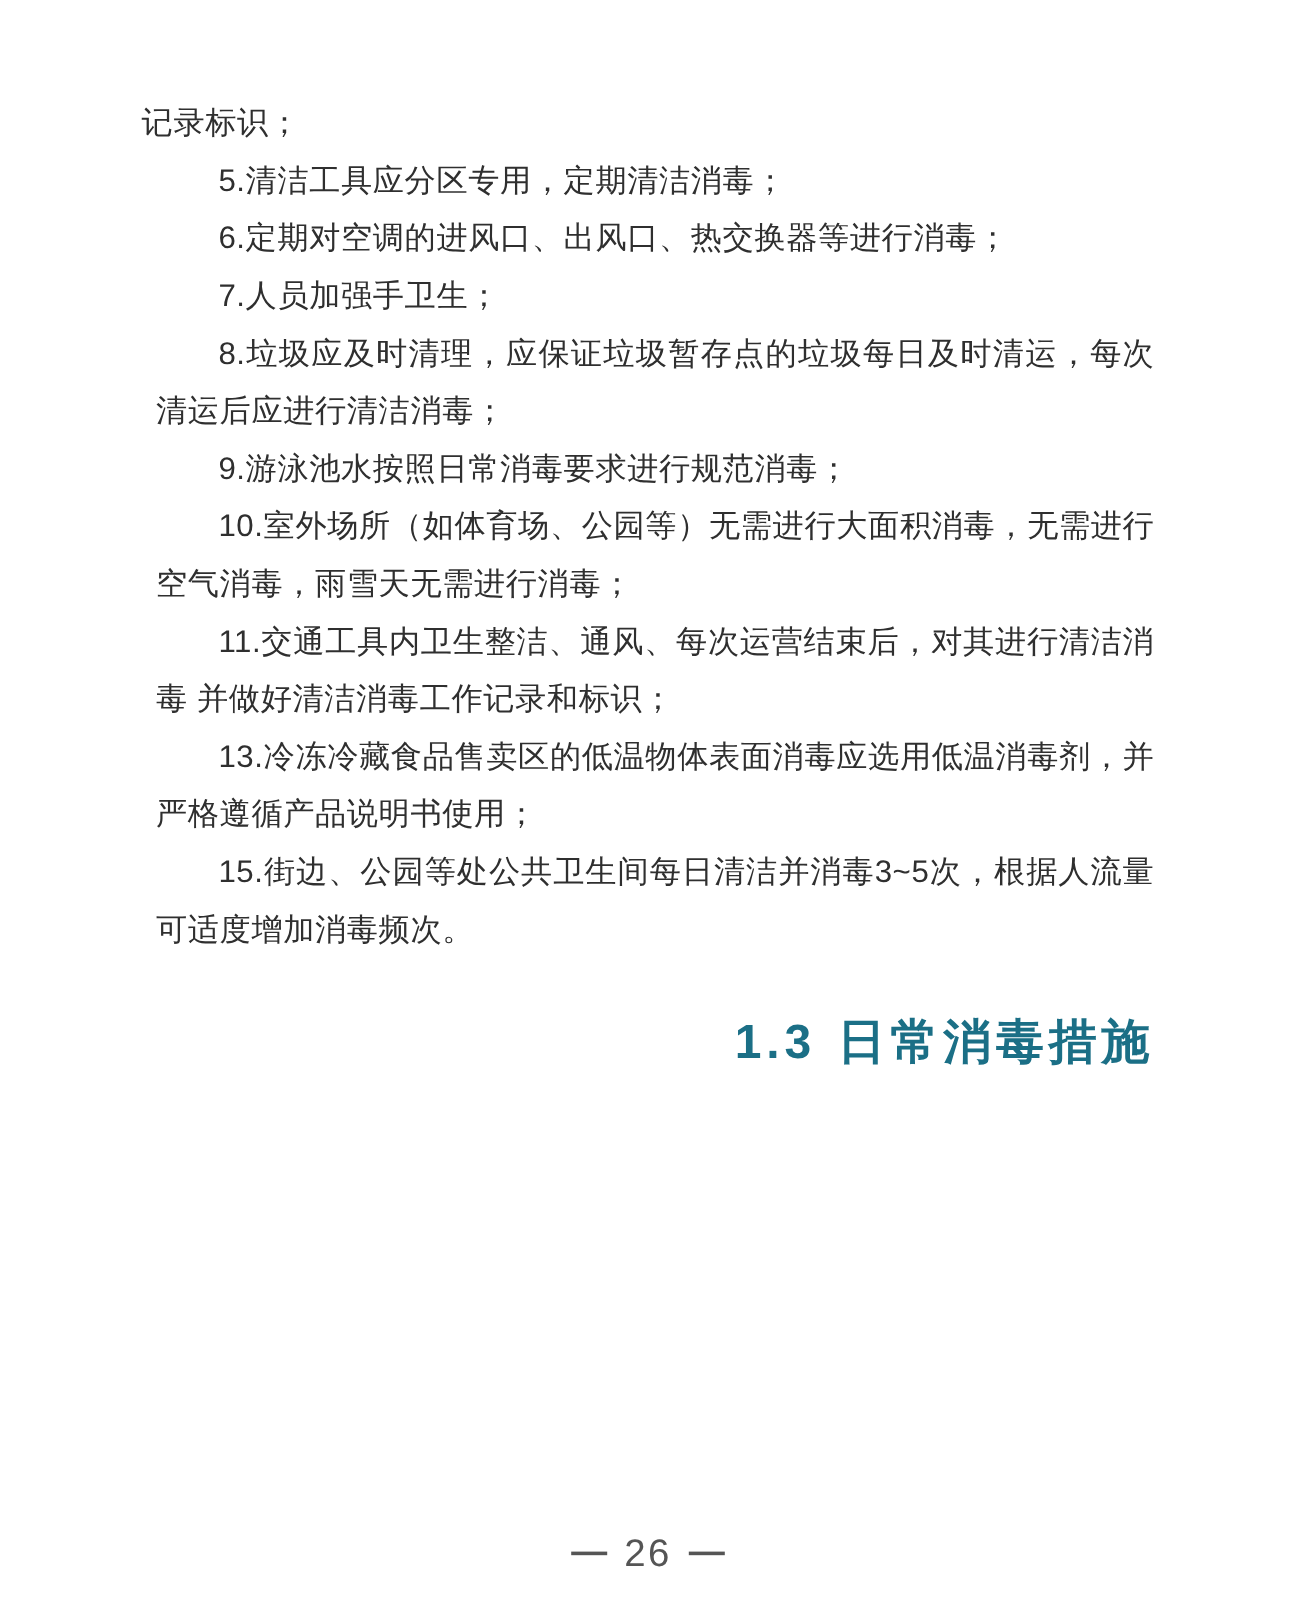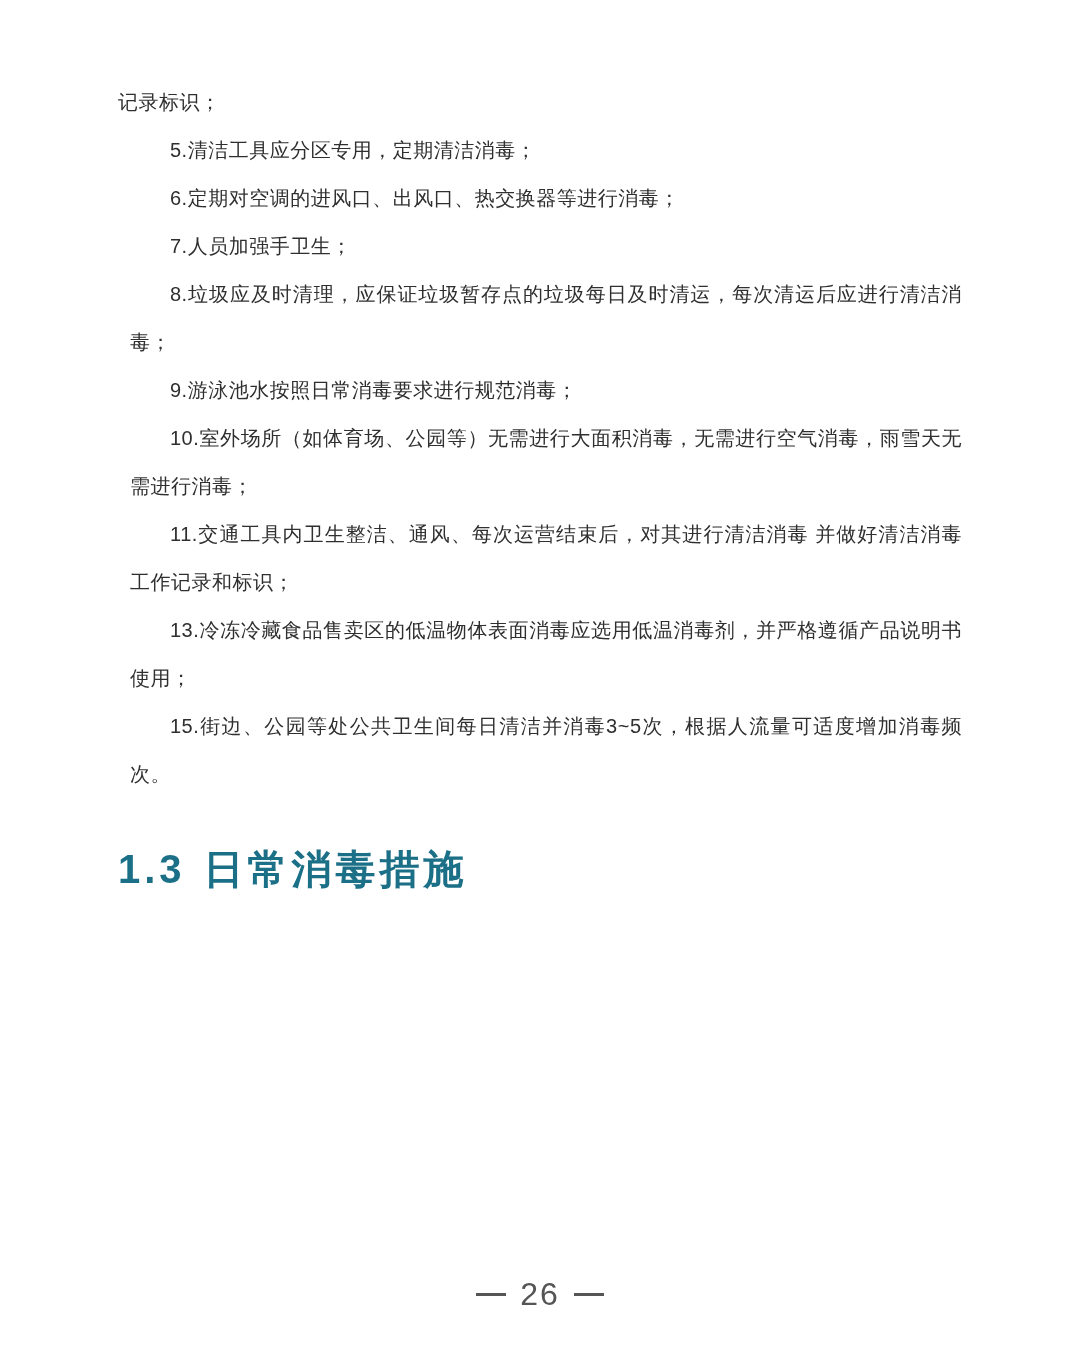--- a/index.html
+++ b/index.html
@@ -18,21 +18,21 @@
   .page {
     position: absolute;
     top: 0;
     left: 0;
     width: 1080px;
     height: 1349px;
     box-sizing: border-box;
     padding: 78px 118px 0 118px;
   }
   .body-text {
-    font-size: 20px;
+    font-size: 26px;
     line-height: 48px;
     letter-spacing: 0.5px;
     color: #2f2f2f;
     text-align: justify;
   }
   .para {
     margin: 0;
     padding: 0;
     text-indent: 0;
   }
@@ -90,21 +90,21 @@
     <p class="para indent">6.定期对空调的进风口、出风口、热交换器等进行消毒；</p>
     <p class="para indent">7.人员加强手卫生；</p>
     <p class="para indent">8.垃圾应及时清理，应保证垃圾暂存点的垃圾每日及时清运，每次清运后应进行清洁消毒；</p>
     <p class="para indent">9.游泳池水按照日常消毒要求进行规范消毒；</p>
     <p class="para indent">10.室外场所（如体育场、公园等）无需进行大面积消毒，无需进行空气消毒，雨雪天无需进行消毒；</p>
     <p class="para indent">11.交通工具内卫生整洁、通风、每次运营结束后，对其进行清洁消毒 并做好清洁消毒工作记录和标识；</p>
     <p class="para indent">13.冷冻冷藏食品售卖区的低温物体表面消毒应选用低温消毒剂，并严格遵循产品说明书使用；</p>
     <p class="para indent">15.街边、公园等处公共卫生间每日清洁并消毒3~5次，根据人流量可适度增加消毒频次。</p>
   </div>
 
-  <h2 class="section-heading" style="color: rgb(27, 111, 134);">
+  <h2 class="section-heading" style="color: rgb(27, 111, 134); text-align: right;">
     <span class="num">1.3</span><span>日常消毒措施</span>
   </h2>
 
 </div>
 
 <div class="footer">
   <span class="dash"></span>
   <span class="pagenum">26</span>
   <span class="dash"></span>
 </div>

